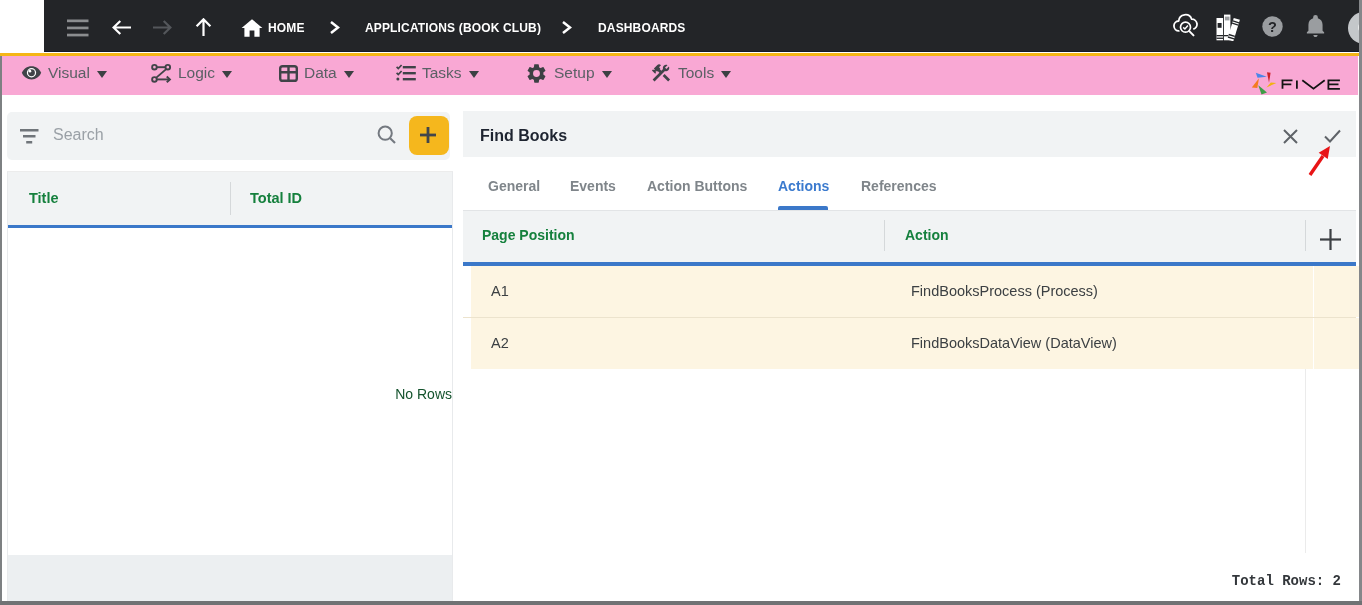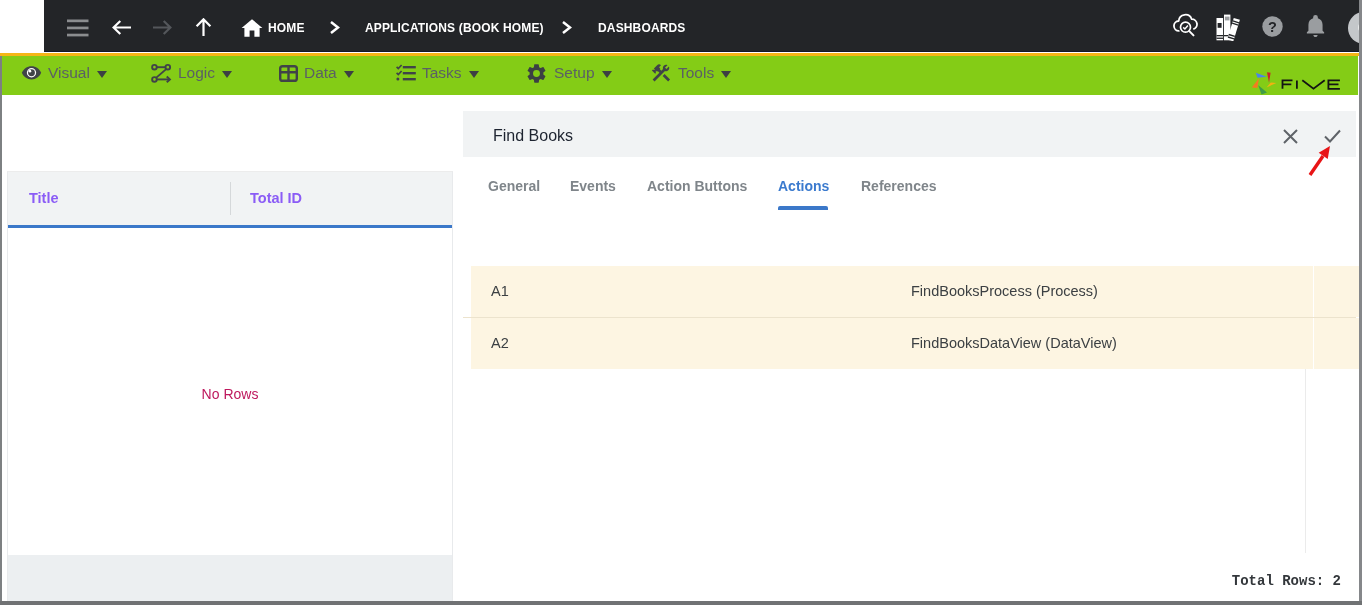--- a/index.html
+++ b/index.html
@@ -11,46 +11,46 @@
   #bbottom { left:0; top:601px; width:1362px; height:4px; background:#707274; z-index:60; }
   .abs { position:absolute; }
 
   
   #topbar { left:0; top:0; width:1362px; height:52px; background:#232528;
     border-bottom:1px solid #13192a;margin-left:44px; }
   #yellowline { left:0; top:53px; width:1362px; height:3px; background:#f5b616; }
   .crumb { color:#fff; font-size:12px; font-weight:bold; letter-spacing:.15px; top:21px; }
 
   
-  #menubar { left:0; top:56px; width:1358px; height:39px; background:#84cc16; }
+  #menubar { left:0; top:56px; width:1358px; height:39px; background:#f9a8d4; }
   .menuitem { position:absolute; height:34px; display:flex; align-items:center;
     color:#5b6065; font-size:15.5px; }
   .menuitem svg { display:block; }
   .mlabel { margin:0 7px 0 6px; }
   .caret { width:0; height:0; border-left:5.5px solid transparent; border-right:5.5px solid transparent;
     border-top:7px solid #3c4043; margin-top:2px; }
 
   
   #searchbox { left:7px; top:112px; width:443px; height:48px; background:#f1f3f4; border-radius:5px; }
   #searchtxt { left:46px; top:14px; color:#9aa0a6; font-size:16px; }
   #plusbtn { left:402px; top:4px; width:40px; height:39px; background:#f5b71d; border-radius:8px; }
   #lefttable { left:7px; top:171px; width:446px; height:432px; background:#fff;
     border:1px solid #e8eaec; border-top:1px solid #ececec; }
   #leftheader { left:0; top:0; width:444px; height:56px; background:#f1f3f4;
     border-bottom:3px solid #3b78c9; }
   .colsep { width:1px; background:#d5d8da; }
-  .hcell { font-size:14px; font-weight:bold; color:#8b5cf6; }
+  .hcell { font-size:14px; font-weight:bold; color:#15803d; }
   #leftheader .hcell { font-size:14.5px; }
-  #norows { left:0; top:214px; width:444px; text-align:center; color:#be185d; font-size:14px; }
+  #norows { left:0; top:214px; width:444px; text-align:right; color:#14532d; font-size:14px; }
   #leftfooter { left:0; bottom:0; width:444px; height:47px; background:#eceff1; }
 
   
   #rpanel { left:463px; top:111px; width:893px; height:492px; }
   #rheader { left:0; top:0; width:893px; height:46px; background:#f1f3f4; }
-  #rtitle { left:17px; top:16px; font-size:16px; font-weight:normal; color:#1e2430;margin-left:13px; }
+  #rtitle { left:17px; top:16px; font-size:16px; font-weight:bold; color:#1e2430; }
   #tabs { left:0; top:46px; width:893px; height:53px; background:#fff; }
   .tab { position:absolute; top:21px; font-size:14px; font-weight:bold; color:#7f858a; }
   #tabline { left:315px; top:95px; width:50px; height:4px; background:#3b78c9; border-radius:2px 2px 0 0; }
   #rthead { left:0; top:99px; width:893px; height:56px; background:#f1f3f4;
     border-top:1px solid #e2e4e6; border-bottom:4px solid #3b78c9; }
   .row { position:absolute; left:0; width:893px; height:51px; background:#fdf5e2;
     font-size:14.5px; color:#3c4043;margin-left:8px; }
   .rowline { position:absolute; left:0; width:893px; height:1px; background:#ece3cd; }
   #vline { left:842px; top:258px; width:1px; height:184px; background:#ebebeb; }
   #totalrows { right:15px; top:462px; font-size:14px; font-weight:bold; color:#33373b;font-family:Liberation Mono, monospace; }
@@ -82,21 +82,21 @@
       <path d="M9.5 18 V1.6 M2.6 8.2 L9.5 1.3 L16.4 8.2" stroke="#fff" stroke-width="2.2" fill="none"></path>
     </svg>
 
     <svg class="abs" style="left:197px;top:19px" width="22" height="18" viewBox="0 0 22 18">
       <path d="M11 0.2 L0.6 9 H3.4 V17.8 H8.6 V11.5 H13.4 V17.8 H18.6 V9 H21.4 Z" fill="#fff"></path>
     </svg>
     <div class="abs crumb" style="left:224px">HOME</div>
     <svg class="abs" style="left:285px;top:21px" width="11" height="13" viewBox="0 0 11 13">
       <path d="M2 1l7 5.5-7 5.5" stroke="#fff" stroke-width="2.5" fill="none"></path>
     </svg>
-    <div class="abs crumb" style="left:321px">APPLICATIONS (BOOK HOME)</div>
+    <div class="abs crumb" style="left:321px">APPLICATIONS (BOOK CLUB)</div>
     <svg class="abs" style="left:517px;top:21px" width="11" height="13" viewBox="0 0 11 13">
       <path d="M2 1l7 5.5-7 5.5" stroke="#fff" stroke-width="2.5" fill="none"></path>
     </svg>
     <div class="abs crumb" style="left:554px">DASHBOARDS</div>
 
     <svg class="abs" style="left:1129px;top:11px" width="26" height="26" viewBox="0 0 26 26">
       <path d="M6.6 19.8 H6 a4.9 4.9 0 0 1-.3-9.8 6.7 6.7 0 0 1 13-1.8 5.1 5.1 0 0 1 1.6 10 " fill="none" stroke="#fff" stroke-width="1.8" stroke-linejoin="round"></path>
       <circle cx="12.5" cy="16.2" r="6.8" fill="#232528"></circle>
       <circle cx="12.5" cy="16.2" r="5" fill="none" stroke="#fff" stroke-width="1.7"></circle>
       <path d="M10.2 16.4l1.7 1.6 3-3.4" fill="none" stroke="#fff" stroke-width="1.5"></path>
@@ -206,20 +206,38 @@
 
       <g stroke="#141414" stroke-width="1.8" fill="none">
         <path d="M32.5 10.4 L32.5 18.8 M31.6 10.4 L42.5 10.4 M32.5 14.4 L41.3 14.4"></path>
         <path d="M46.9 10.4 L46.9 18.8"></path>
         <path d="M52.3 10.2 L63.5 18.6 L74.7 10.2"></path>
         <path d="M78.4 10.4 L78.4 18.8 M77.5 10.4 L89.9 10.4 M78.4 14.4 L88.5 14.4 M77.5 18.8 L89.9 18.8"></path>
       </g>
     </svg>
   </div>
 
+  <div class="abs" id="searchbox">
+    <svg class="abs" style="left:13px;top:17px" width="19" height="15" viewBox="0 0 19 15">
+      <rect x="0" y="0" width="18.5" height="2.5" fill="#70757a"></rect>
+      <rect x="3" y="6" width="12.5" height="2.5" fill="#70757a"></rect>
+      <rect x="6.2" y="12" width="6" height="2.5" fill="#70757a"></rect>
+    </svg>
+    <div class="abs" id="searchtxt">Search</div>
+    <svg class="abs" style="left:370px;top:13px" width="20" height="20" viewBox="0 0 20 20">
+      <circle cx="8.2" cy="8.2" r="6.6" fill="none" stroke="#747980" stroke-width="2"></circle>
+      <path d="M13.2 13.2 L18 18" stroke="#747980" stroke-width="2.1"></path>
+    </svg>
+    <div class="abs" id="plusbtn">
+      <svg class="abs" style="left:11px;top:11px" width="16" height="16" viewBox="0 0 16 16">
+        <rect x="6.6" y="0" width="2.8" height="16" fill="#42464b"></rect>
+        <rect x="0" y="6.6" width="16" height="2.8" fill="#42464b"></rect>
+      </svg>
+    </div>
+  </div>
 
   <div class="abs" id="lefttable">
     <div class="abs" id="leftheader">
       <div class="abs hcell" style="left:21px;top:18px">Title</div>
       <div class="abs colsep" style="left:222px;top:10px;height:33px"></div>
       <div class="abs hcell" style="left:242px;top:18px">Total ID</div>
     </div>
     <div class="abs" id="norows">No Rows</div>
     <div class="abs" id="leftfooter"></div>
   </div>
@@ -240,20 +258,30 @@
       <div class="tab" style="left:184px">Action Buttons</div>
       <div class="tab" style="left:315px;color:#3b7ace">Actions</div>
       <div class="tab" style="left:398px">References</div>
     </div>
     <div class="abs" id="tabline"></div>
 
     <svg class="abs" style="left:842px;top:29px;z-index:9" width="30" height="40" viewBox="0 0 30 40">
       <path d="M5 35 L18 16" stroke="#e81416" stroke-width="3.4" fill="none"></path>
       <path d="M25 6 L22.7 19 L13.7 12.8 Z" fill="#e81416"></path>
     </svg>
+    <div class="abs" id="rthead">
+      <div class="abs hcell" style="left:19px;top:16px">Page Position</div>
+      <div class="abs colsep" style="left:421px;top:9px;height:31px"></div>
+      <div class="abs hcell" style="left:442px;top:16px">Action</div>
+      <div class="abs colsep" style="left:842px;top:9px;height:31px"></div>
+      <svg class="abs" style="left:857px;top:18px" width="21" height="21" viewBox="0 0 21 21">
+        <rect x="9.4" y="0" width="2.2" height="21" fill="#3c4043"></rect>
+        <rect x="0" y="9.4" width="21" height="2.2" fill="#3c4043"></rect>
+      </svg>
+    </div>
     <div class="row" style="top:155px">
       <div class="abs" style="left:20px;top:17px">A1</div>
       <div class="abs" style="left:440px;top:17px">FindBooksProcess (Process)</div>
       <div class="abs" style="left:842px;top:0;width:1px;height:52px;background:#fff"></div>
     </div>
     <div class="rowline" style="top:206px"></div>
     <div class="row" style="top:207px">
       <div class="abs" style="left:20px;top:17px">A2</div>
       <div class="abs" style="left:440px;top:17px">FindBooksDataView (DataView)</div>
       <div class="abs" style="left:842px;top:0;width:1px;height:52px;background:#fff"></div>

